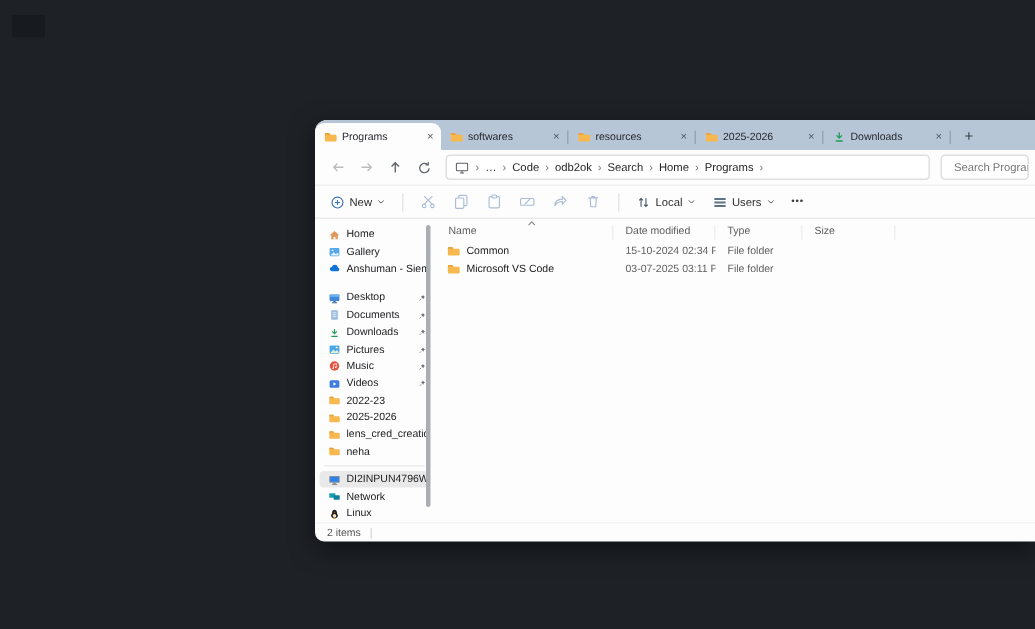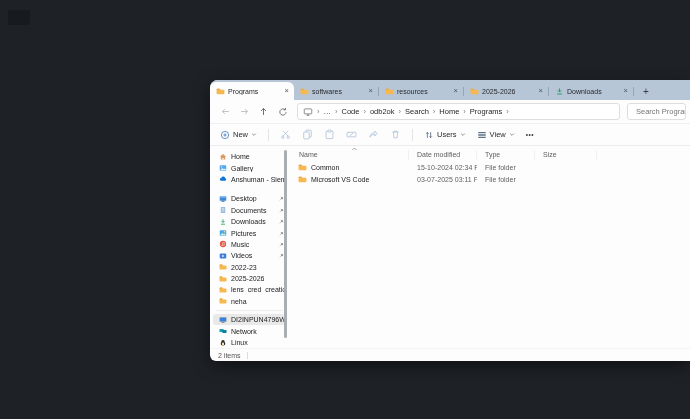--- a/index.html
+++ b/index.html
@@ -364,34 +364,34 @@
           </svg>
         </span>
       </div>
     <div class="tsep"></div>
     <div class="tbtn">
       <span>
           <svg width="10" height="10">
             <use href="#i-sort"></use>
           </svg>
         </span>
-      <span>Users</span>
+      <span>Local</span>
       <span>
           <svg width="6" height="5">
             <use href="#i-chevd"></use>
           </svg>
         </span>
     </div>
     <div class="tbtn">
       <span>
           <svg width="10" height="10">
             <use href="#i-view"></use>
           </svg>
         </span>
-      <span>View</span>
+      <span>Users</span>
       <span>
           <svg width="6" height="5">
             <use href="#i-chevd"></use>
           </svg>
         </span>
     </div>
     <div class="dots">•••</div>
   </div>
 
   <div class="content">

